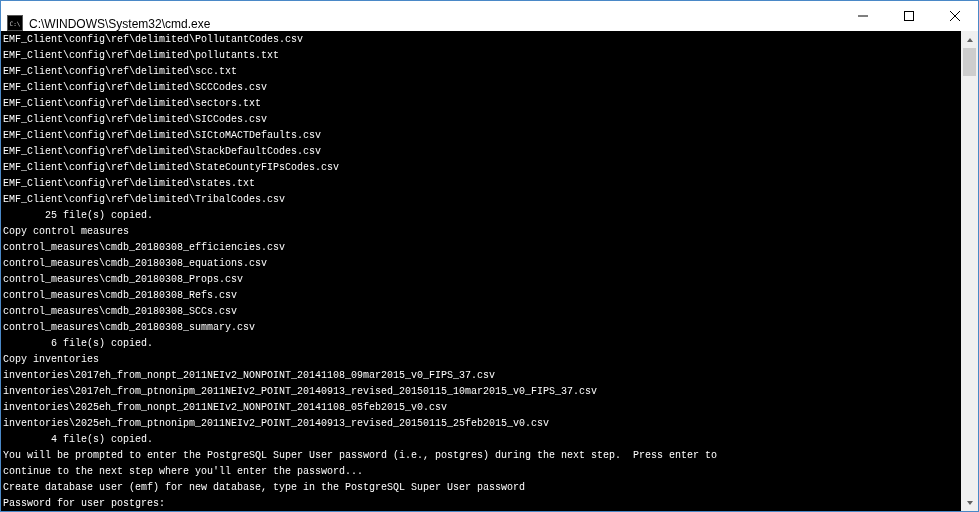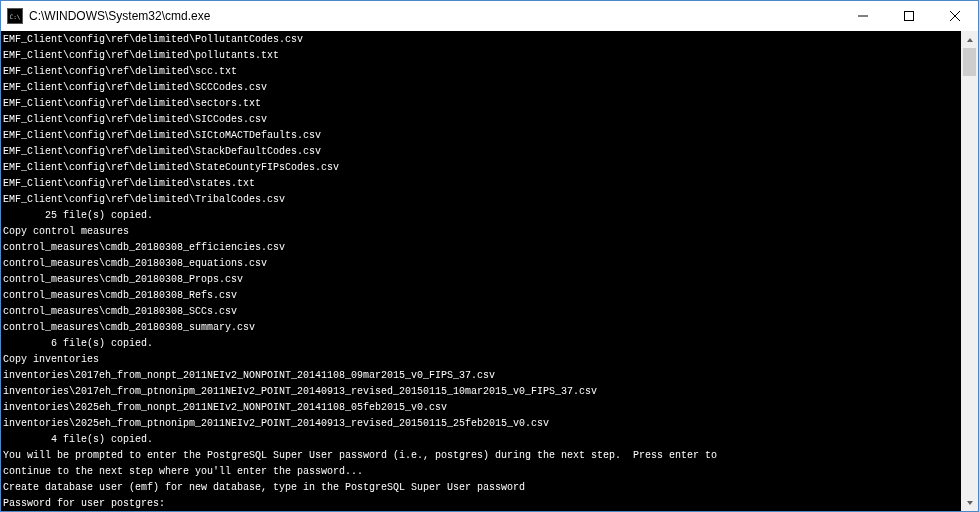--- a/index.html
+++ b/index.html
@@ -1,18 +1,18 @@
 <!DOCTYPE html>
 <html><head>
 <meta charset="utf-8">
 <style>
   * { margin: 0; padding: 0; box-sizing: border-box; }
   html, body { width: 979px; height: 512px; overflow: hidden; font-family: "Segoe UI", Tahoma, sans-serif; }
   .window { width: 979px; height: 512px; background: #ffffff; border: 1px solid #4a88c7; display: flex; flex-direction: column; }
-  .titlebar { height: 30px; background: #ffffff; display: flex; align-items: center; padding-left: 6px; }
+  .titlebar { height: 30px; background: #ffffff; display: flex; align-items: flex-end; padding-left: 6px; }
   .app-icon { width: 16px; height: 16px; background: #000; border: 1px solid #555; margin-right: 6px; position: relative; display:flex; align-items:center; justify-content:center;}
   .app-icon::after { content:"C:\\"; color:#ccc; font-size:6px; font-family:Consolas,monospace; }
   .title-text { font-size: 12px; color: #000; flex: 0 0 auto; }
   .title-spacer { flex: 1 1 auto; }
   .win-btn { width: 46px; height: 30px; display: flex; align-items: center; justify-content: center; background: #ffffff; }
   .win-btn svg { display:block; }
   .console-wrap { flex: 1 1 auto; background: #000000; display:flex; overflow:hidden; }
   .console { flex:1 1 auto; background:#000; color:#ffffff; font-family: Consolas, "Courier New", monospace; font-size: 10px; line-height: 16px; padding: 1px 2px 0 2px; white-space: pre; overflow:hidden; }
   .scrollbar { width:17px; background:#f0f0f0; display:flex; flex-direction:column; }
   .sb-btn { height:17px; background:#f0f0f0; display:flex; align-items:center; justify-content:center; }

